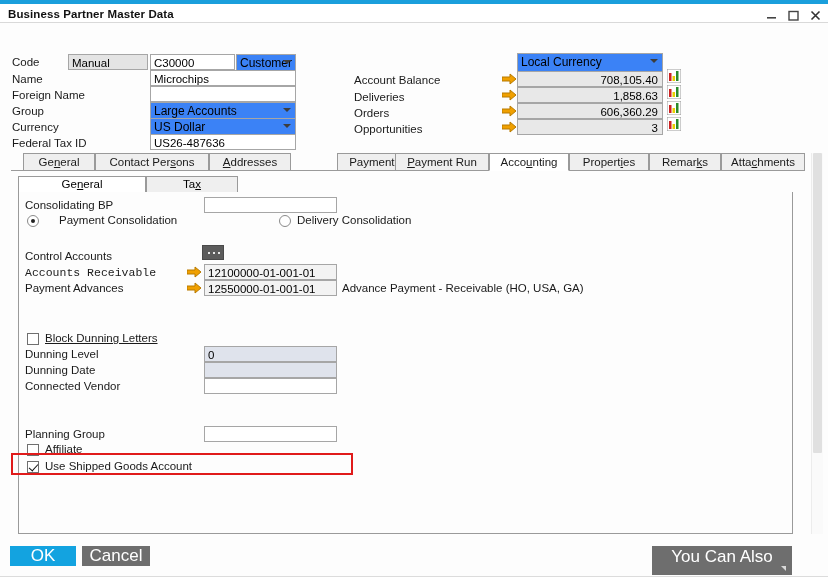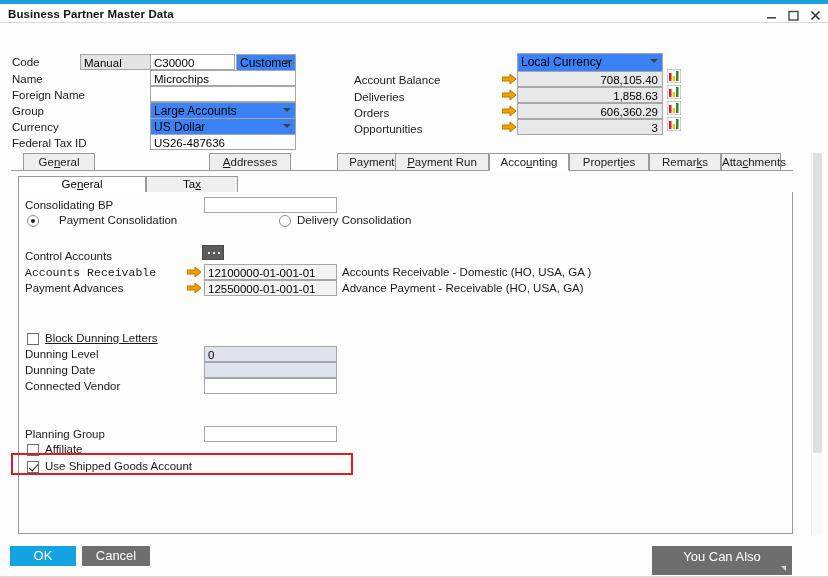--- a/index.html
+++ b/index.html
@@ -78,21 +78,21 @@
   
   .hl{position:absolute;left:11px;top:453px;width:342px;height:22px;
       box-sizing:border-box;border:2px solid #e01b1b;}
 
   
   .vscroll{position:absolute;right:5px;top:153px;width:11px;height:381px;background:#fafafa;border-left:1px solid #ececec;}
   .vthumb{position:absolute;left:1px;top:0;width:9px;height:300px;background:#e0e0e0;border-radius:1px;cursor:pointer;}
 
   
   .footer{position:absolute;left:0;top:540px;width:828px;height:37px;background:#fdfdfd;}
-  .btn{position:absolute;box-sizing:border-box;height:20px;border:none;color:#fff;font-size:13px;
+  .btn{position:absolute;box-sizing:border-box;height:20px;border:none;color:#fff;font-size:17px;
        line-height:20px;text-align:center;cursor:pointer;font-family:"Liberation Sans",sans-serif;}
   .btn.ok{background:#13a3e0;}
   .btn.cancel{background:#6e6e6e;}
   .btn.youcanalso{background:#6e6e6e;height:29px;line-height:21px;}
   .btn.youcanalso .tri{position:absolute;right:6px;bottom:4px;width:0;height:0;
        border-left:5px solid transparent;border-top:5px solid #d8d8d8;}
   .footrule{position:absolute;left:0;top:576px;width:828px;height:1px;background:#dcdcdc;}
 </style>
 </head>
 <body>
@@ -131,21 +131,21 @@
 
   <div class="hdr">
 
     <div class="lbl" style="left:12px;top:32px;">Code</div>
     <div class="lbl" style="left:12px;top:49px;">Name</div>
     <div class="lbl" style="left:12px;top:65px;">Foreign Name</div>
     <div class="lbl" style="left:12px;top:81px;">Group</div>
     <div class="lbl" style="left:12px;top:97px;">Currency</div>
     <div class="lbl" style="left:12px;top:113px;">Federal Tax ID</div>
 
-    <div class="fld gray" style="left:68px;top:30px;width:80px;margin-left:12px;">Manual</div>
+    <div class="fld gray" style="left:68px;top:30px;width:80px;">Manual</div>
     <div class="fld" style="left:150px;top:30px;width:85px;">C30000</div>
     <div class="combo" style="left:236px;top:30px;width:60px;">
       <span>Customer</span>
       <span class="carat"></span>
     </div>
 
     <div class="fld" style="left:150px;top:46px;width:146px;">Microchips</div>
     <div class="fld" style="left:150px;top:62px;width:146px;"></div>
 
     <div class="combo" style="left:150px;top:78px;width:146px;">
@@ -216,27 +216,28 @@
           <rect x="0" y="0" width="14" height="14" fill="#fff" stroke="#999"></rect>
           <rect x="2" y="4" width="2.5" height="8" fill="#cc2222"></rect>
           <rect x="5.5" y="7" width="2.5" height="5" fill="#e8d000"></rect>
           <rect x="9" y="2" width="2.5" height="10" fill="#2a8a2a"></rect>
         </svg></div>
   </div>
 
   <div class="tabstrip">
     <div class="baseline"></div>
     <div class="tab" style="left:12px;width:72px;"><span>Ge<u>n</u>eral</span></div>
+    <div class="tab" style="left:84px;width:114px;"><span>Contact Per<u>s</u>ons</span></div>
     <div class="tab" style="left:198px;width:82px;"><span><u>A</u>ddresses</span></div>
     <div class="tab" style="left:280px;width:104px;margin-left:46px;"><span>Payment Terms</span></div>
     <div class="tab" style="left:384px;width:94px;"><span><u>P</u>ayment Run</span></div>
     <div class="tab active" style="left:478px;width:80px;"><span>Acco<u>u</u>nting</span></div>
     <div class="tab" style="left:558px;width:80px;"><span>Propert<u>i</u>es</span></div>
     <div class="tab" style="left:638px;width:72px;"><span>Remar<u>k</u>s</span></div>
-    <div class="tab" style="left:710px;width:60px;"><span>Atta<u>c</u>hments</span></div>
+    <div class="tab" style="left:710px;width:84px;"><span>Atta<u>c</u>hments</span></div>
   </div>
 
   <div class="subtabstrip">
     <div class="subtab active" style="left:0px;width:128px;"><span>Ge<u>n</u>eral</span></div>
     <div class="subtab" style="left:128px;width:92px;"><span>Ta<u>x</u></span></div>
   </div>
   <div class="subtabline"></div>
 
   <div class="panel">
 
@@ -255,21 +256,20 @@
         <span class="d" style="left:10px;"></span>
         <span class="d" style="left:15px;"></span>
     </div>
 
     <div class="lbl" style="left:6px;top:74px;font-family:Liberation Mono, monospace;">Accounts Receivable</div>
     <div class="arrowicon" style="left:168px;top:74px;">
       <svg width="15" height="12" viewBox="0 0 15 12">
           <path d="M0 4 H8 V1 L14 6 L8 11 V8 H0 Z" fill="#f0a000" stroke="#b87a00" stroke-width="1"></path>
         </svg></div>
     <div class="fld" style="left:185px;top:72px;width:133px;background:#f3f3f3;">12100000-01-001-01</div>
-    <div class="lbl" style="left:323px;top:74px;">Accounts Receivable - Domestic (HO, USA, GA )</div>
 
     <div class="lbl" style="left:6px;top:90px;">Payment Advances</div>
     <div class="arrowicon" style="left:168px;top:90px;">
       <svg width="15" height="12" viewBox="0 0 15 12">
           <path d="M0 4 H8 V1 L14 6 L8 11 V8 H0 Z" fill="#f0a000" stroke="#b87a00" stroke-width="1"></path>
         </svg></div>
     <div class="fld" style="left:185px;top:88px;width:133px;background:#f3f3f3;">12550000-01-001-01</div>
     <div class="lbl" style="left:323px;top:90px;">Advance Payment - Receivable (HO, USA, GA)</div>
 
     <div class="cbx" style="left:8px;top:141px;"></div>

